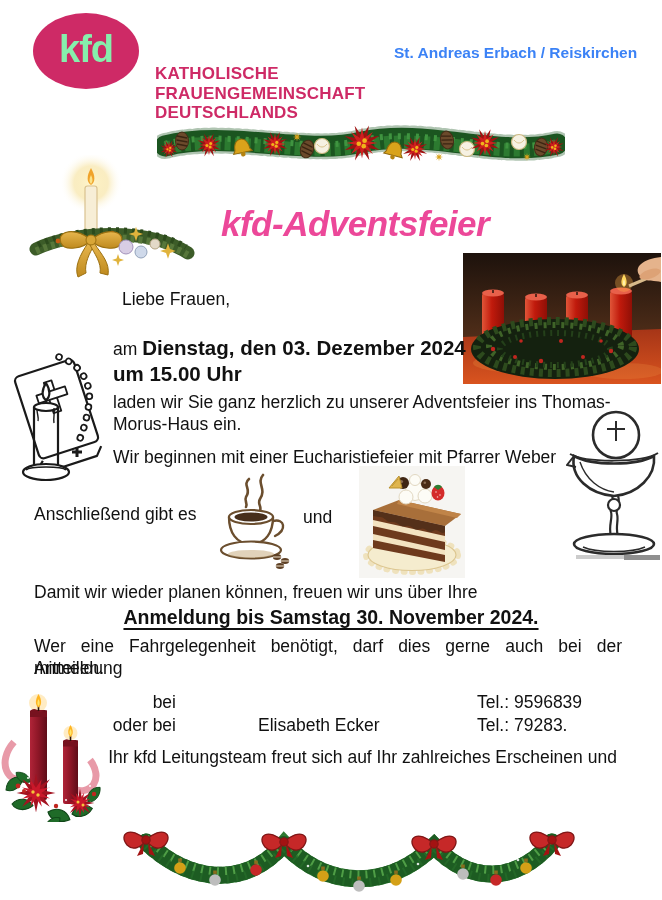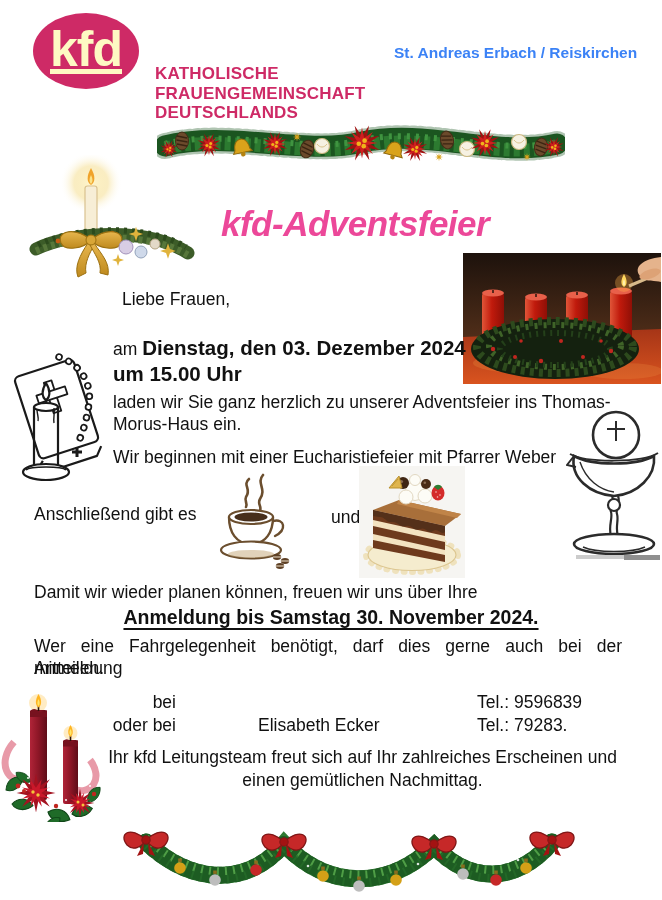--- a/index.html
+++ b/index.html
@@ -2,37 +2,37 @@
 <html><head>
 <meta charset="utf-8">
 <style>
   html,body{margin:0;padding:0;background:#ffffff;}
   .page{position:relative;width:662px;height:900px;background:#ffffff;overflow:hidden;
         font-family:"Liberation Sans",sans-serif;color:#111111;}
   .abs{position:absolute;}
   
   .logo{left:33px;top:13px;width:106px;height:76px;background:#ce2a66;border-radius:50%;
         display:flex;align-items:center;justify-content:center;}
-  .logo-text{color:#fef9c3;font-weight:bold;font-size:50px;letter-spacing:-1px;padding-bottom:4px;text-decoration:underline;}
+  .logo-text{color:#86efac;font-weight:bold;font-size:38px;letter-spacing:-1px;padding-bottom:4px;}
   .org{left:155px;top:20px;color:#ce2a66;font-weight:bold;font-size:17px;line-height:19.5px;letter-spacing:.2px;margin-top:44px;}
   .parish{left:394px;top:44px;color:#3b82f6;font-size:15.5px;font-weight:600;}
   
   .title{left:221px;top:204px;color:#ec4899;font-weight:bold;font-style:italic;font-size:35px;letter-spacing:-.5px;}
   
   .t{font-size:17.5px;line-height:22px;}
   .salutation{left:122px;top:288px;}
   .inv-line1{left:113px;top:337px;}
   .inv-prefix{font-size:17.5px;}
   .inv-bold{font-weight:bold;font-size:20.5px;}
   .inv-line2{left:113px;top:363px;}
   .inv-line3{left:113px;top:391px;}
   .inv-line4{left:113px;top:413px;}
   .eucharist{left:113px;top:446px;}
   .refresh{left:34px;top:503px;}
-  .und{left:303px;top:506px;margin-left:28px;}
+  .und{left:303px;top:506px;}
   .planning{left:34px;top:581px;}
   .deadline{left:0;top:606px;width:662px;text-align:center;font-weight:bold;font-size:19.5px;
             }
   .deadline span{text-decoration:underline;text-decoration-thickness:2px;text-underline-offset:4px;}
   .ride1{left:34px;top:635px;width:588px;text-align:justify;text-align-last:justify;}
   .ride2{left:34px;top:657px;}
   .contact-prefix{left:34px;width:142px;text-align:right;}
   .contact-name{left:258px;}
   .contact-tel{left:477px;}
   .row1{top:691px;} .row2{top:714px;}
@@ -376,21 +376,20 @@
       <g fill="#ffffff" opacity=".9">
           <circle cx="28" cy="88" r="1.1"></circle>
           <circle cx="48" cy="98" r="1.1"></circle>
           <circle cx="90" cy="96" r="1.1"></circle>
           <circle cx="66" cy="110" r="1.1"></circle>
         </g>
     </svg>
   </div>
 
   <div class="abs t closing1">Ihr kfd Leitungsteam freut sich auf Ihr zahlreiches Erscheinen und</div>
-  <div class="abs t closing2">einen gemütlichen Nachmittag.</div>
 
   <div class="abs" style="left:118px;top:818px;width:465px;height:80px;">
     <svg width="465" height="80" viewBox="0 0 465 80">
       <defs>
         <g id="bow">
           <path d="M0,0 C-16,-15 -28,-6 -19,5 C-12,12 -4,6 0,0 Z" fill="#c62828" stroke="#7f1616" stroke-width="1.2"></path>
           <path d="M0,0 C16,-15 28,-6 19,5 C12,12 4,6 0,0 Z" fill="#c62828" stroke="#7f1616" stroke-width="1.2"></path>
           <path d="M-2,2 L-9,16 L-3,14 Z" fill="#a31212"></path>
           <path d="M2,2 L9,16 L3,14 Z" fill="#a31212"></path>
           <circle r="4.2" fill="#a31212" stroke="#7f1616" stroke-width="1"></circle>

